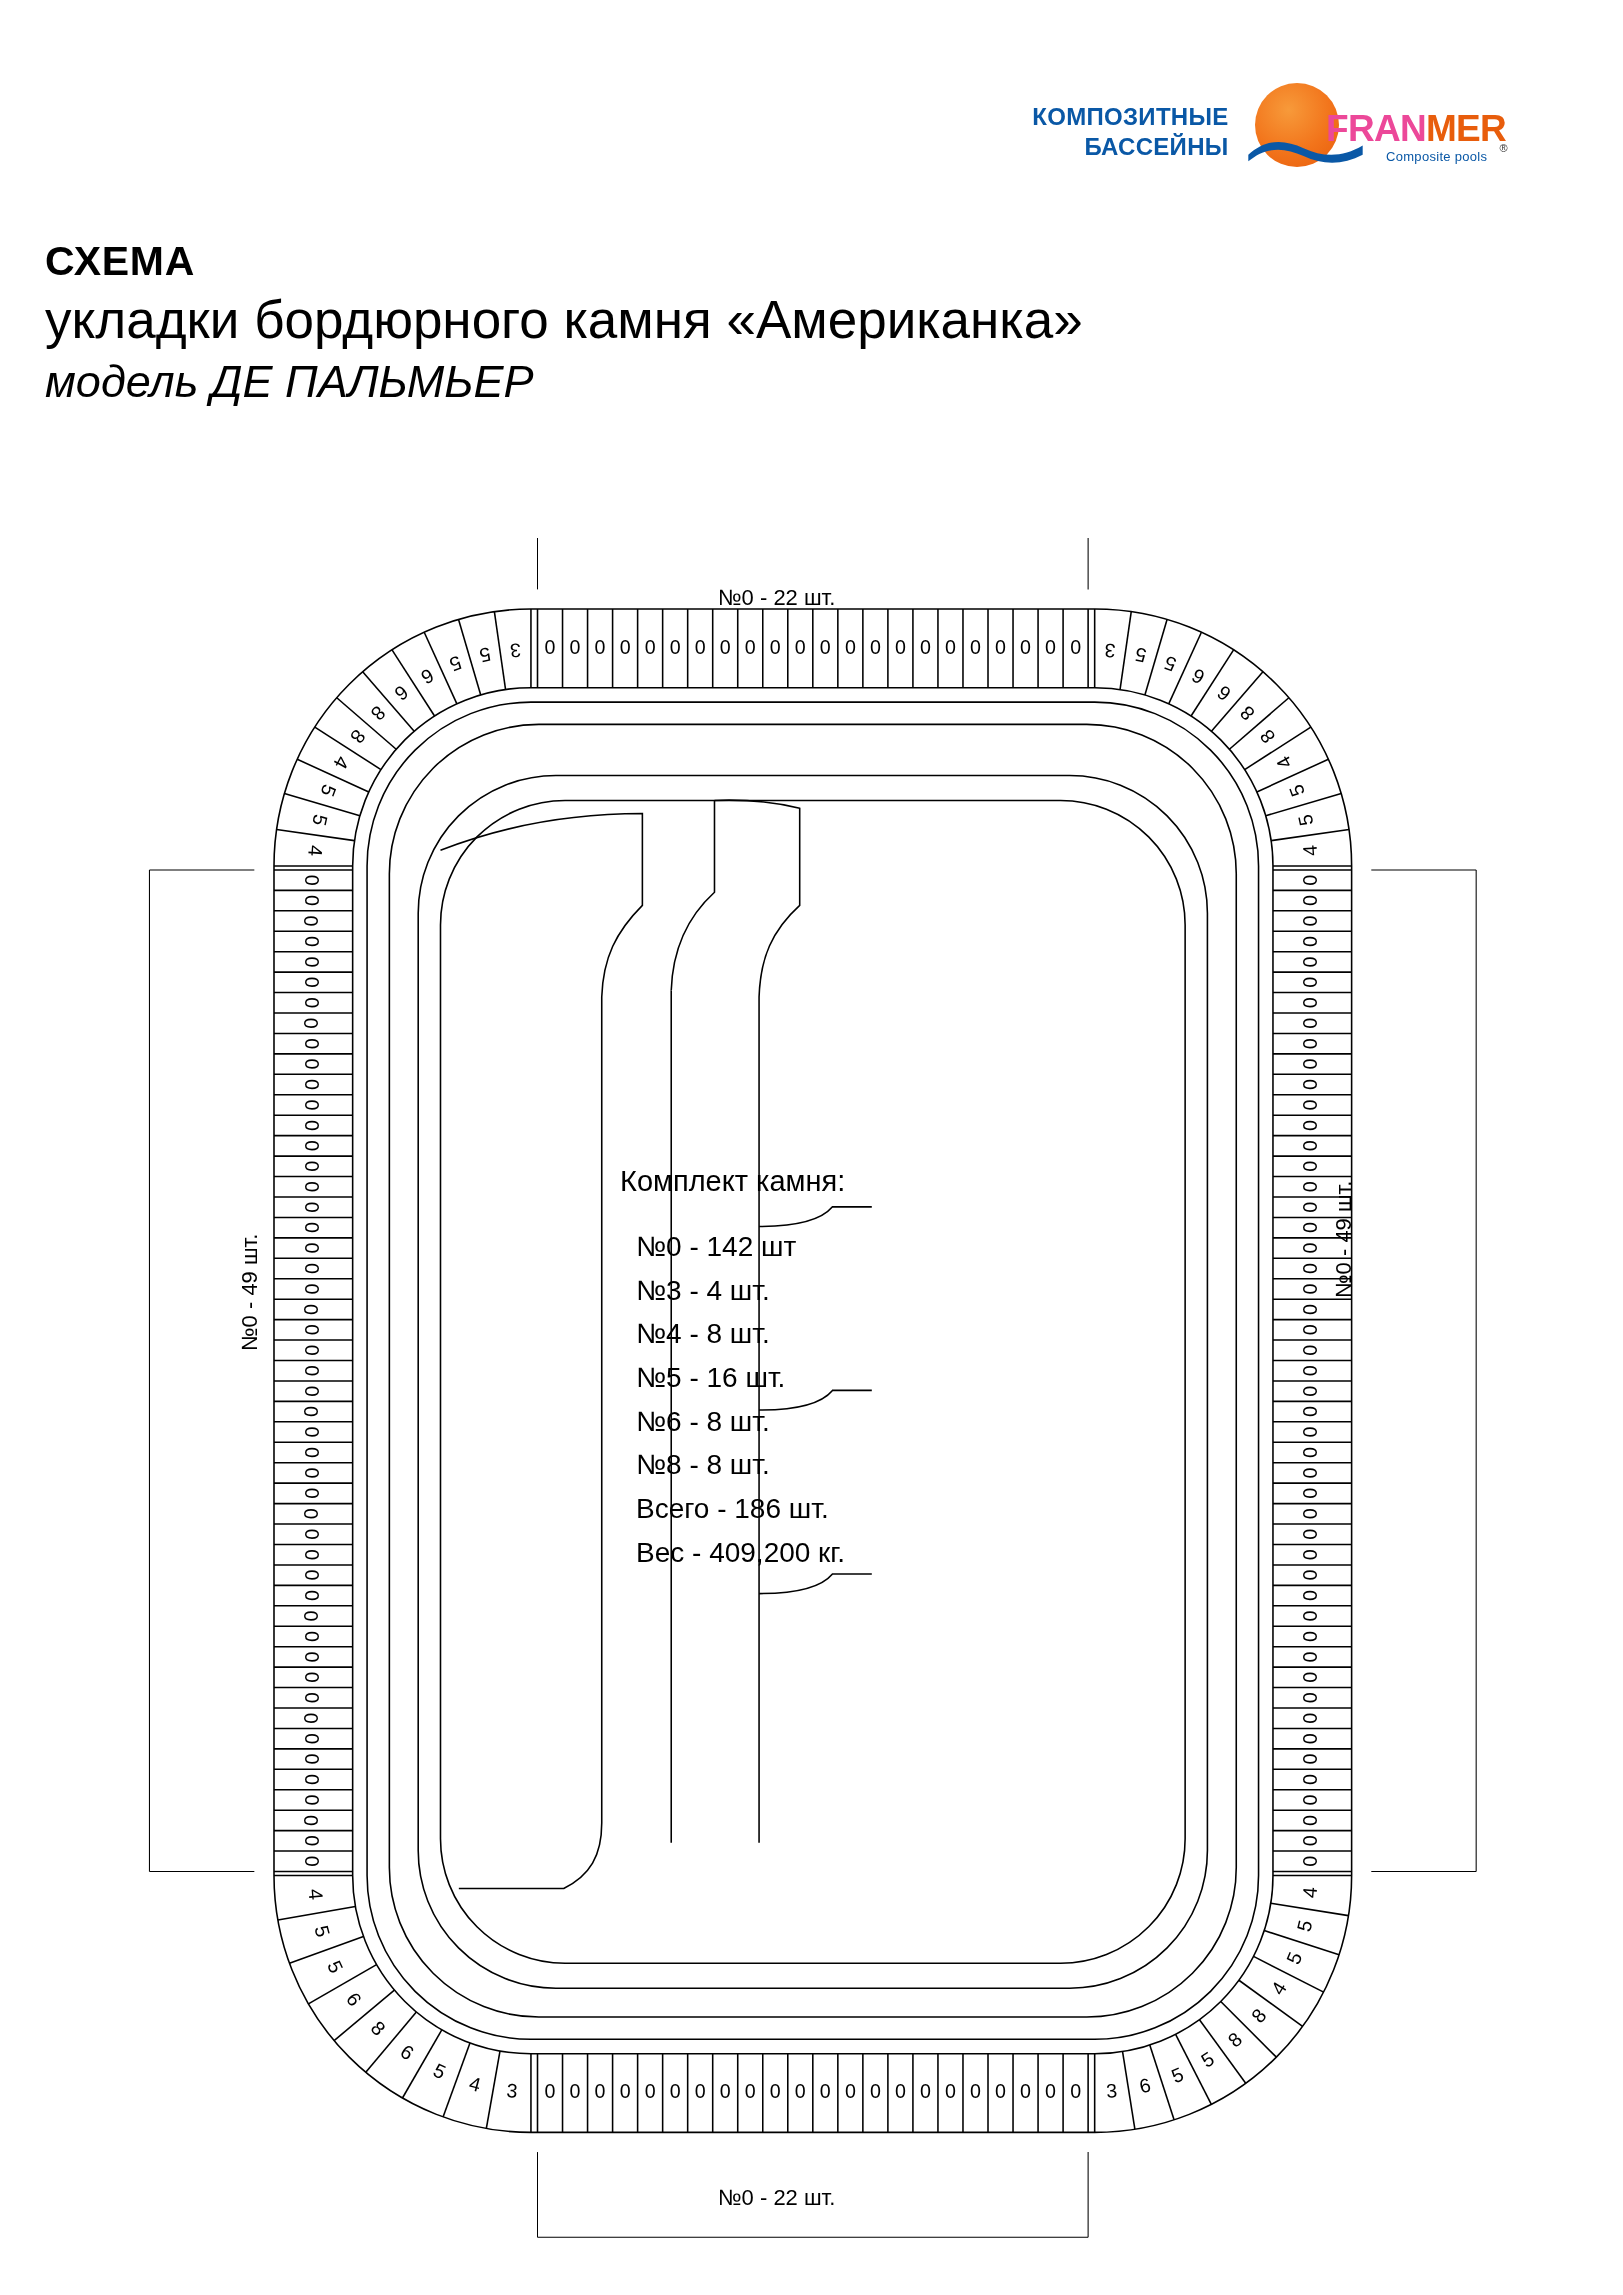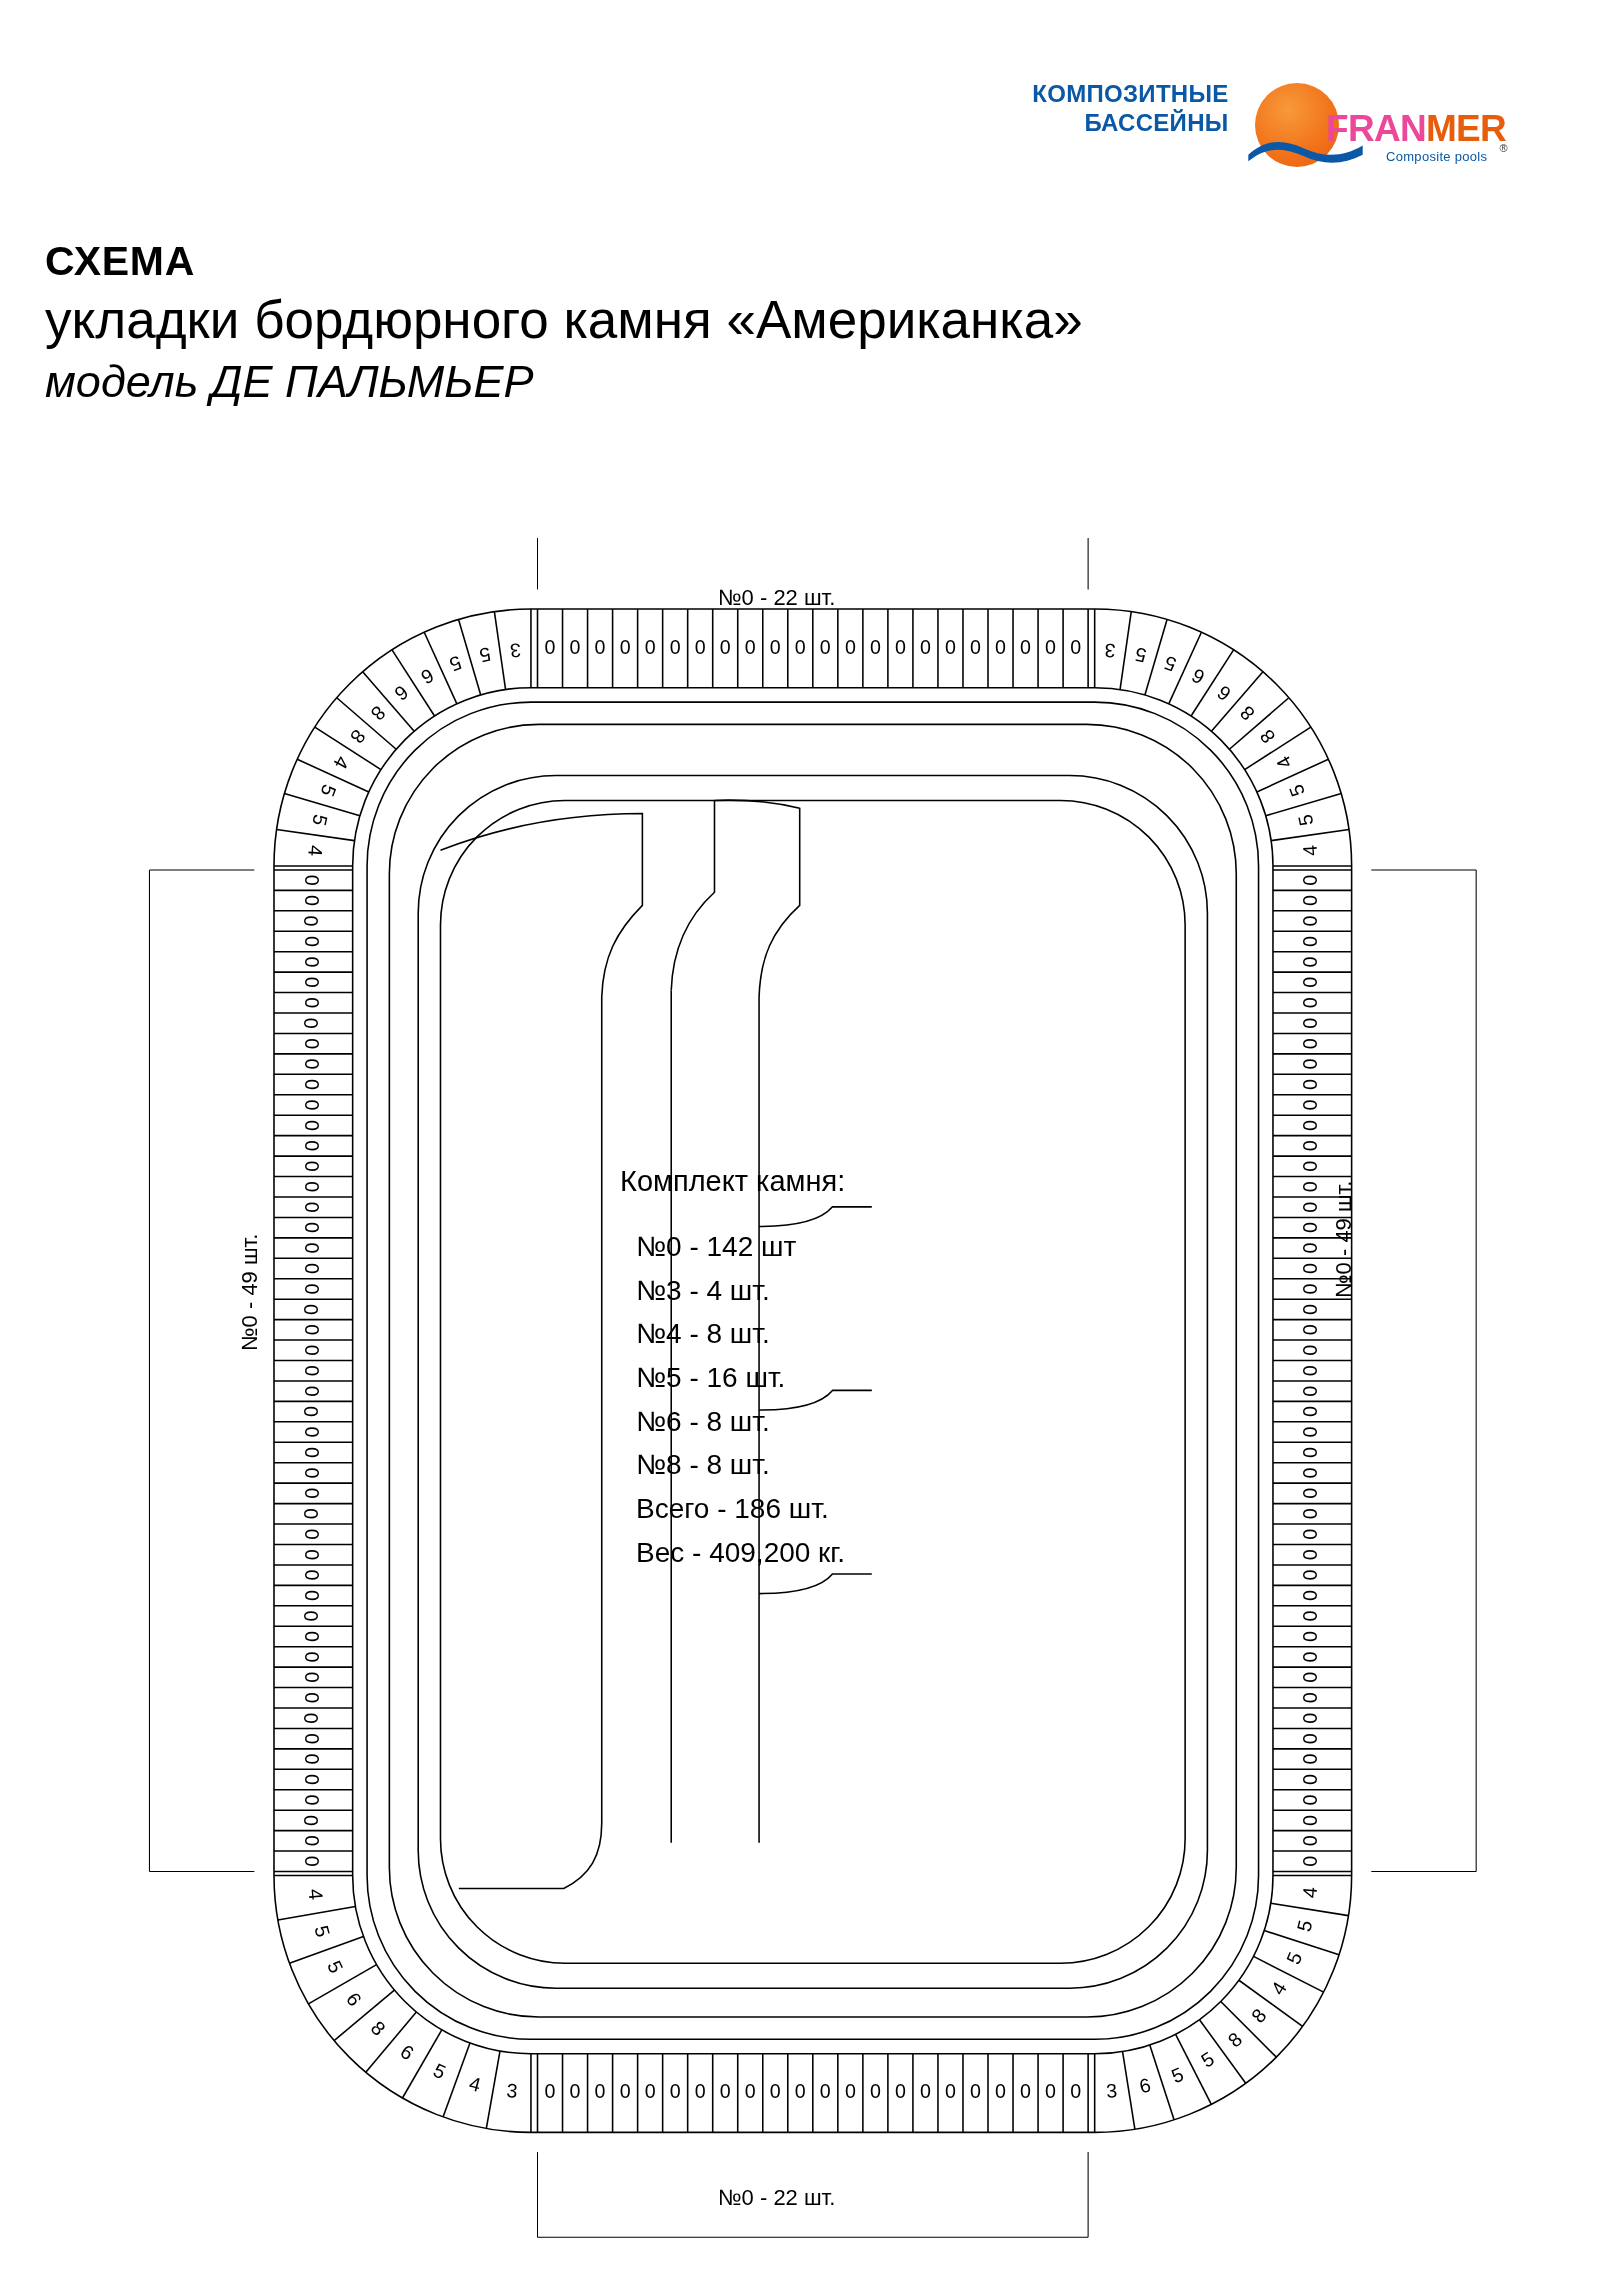--- a/index.html
+++ b/index.html
@@ -15,21 +15,21 @@
     color: #000000;
     overflow: hidden;
   }
 
   
   #logo-block {
     position: absolute;
     top: 79px;
     right: 118px;
     display: flex;
-    align-items: flex-start;
+    align-items: center;
     gap: 14.4px;
   }
   #logo-tagline {
     text-align: right;
     line-height: 1.22;
     font-weight: bold;
     font-size: 24px;
     letter-spacing: 0.3px;
     color: #0a58a6;
   }

